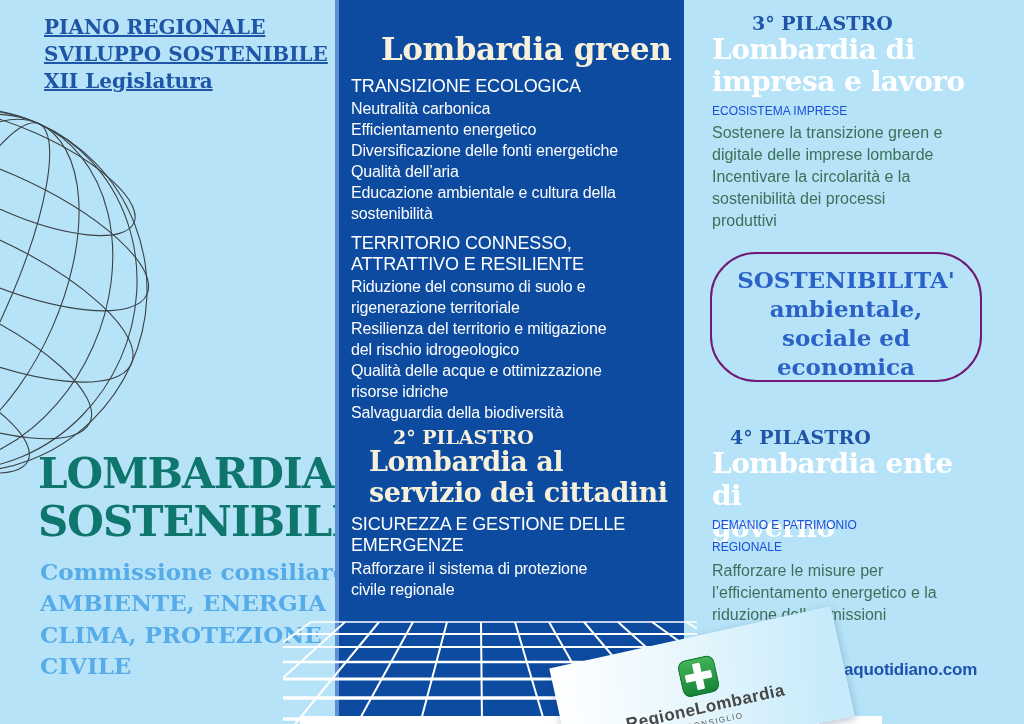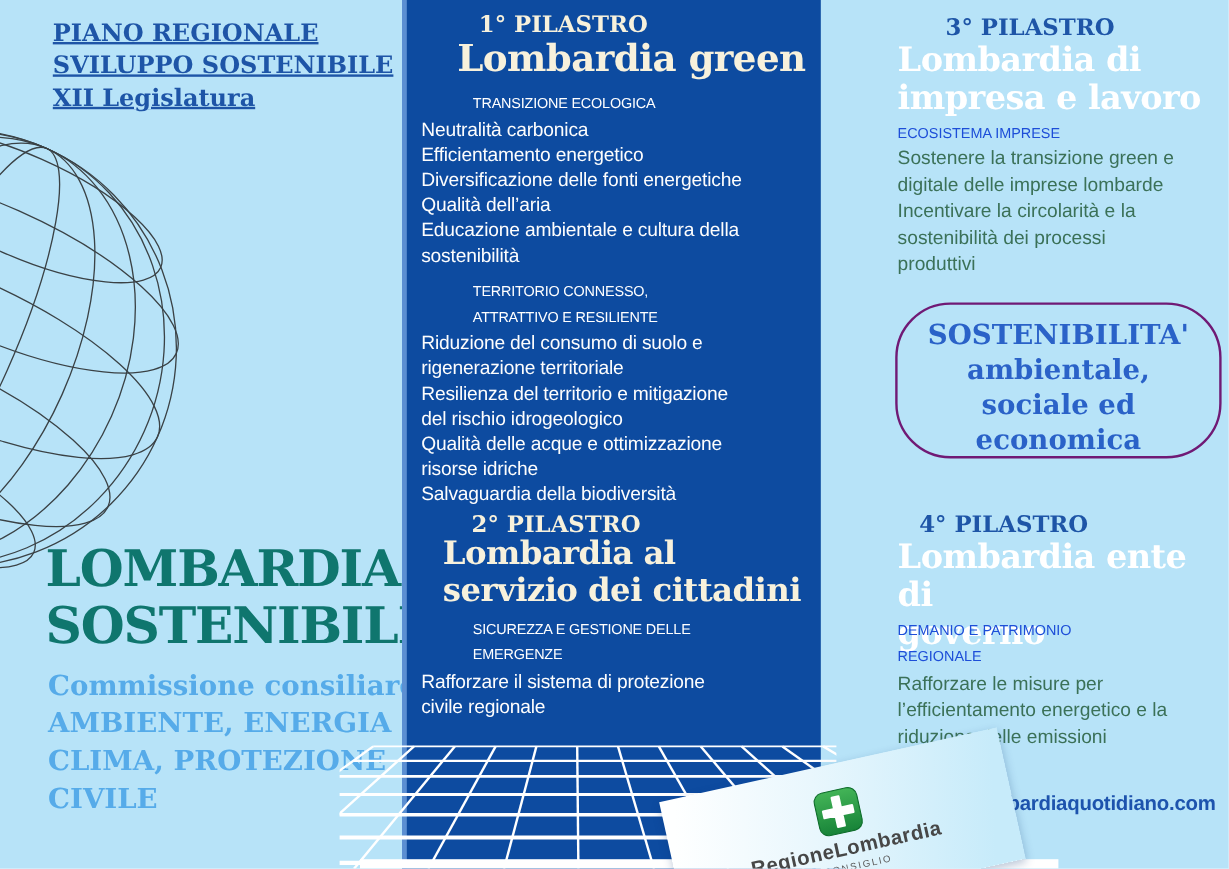--- a/index.html
+++ b/index.html
@@ -15,35 +15,35 @@
   
   .left-header{left:44px;top:14px;font-size:20px;line-height:1.34;color:#1e55a7;text-decoration:underline;}
   .left-title{left:38px;top:450px;font-size:42px;line-height:1.15;color:#0f766e;letter-spacing:-1px;}
   .left-subtitle{left:40px;top:556px;font-size:23px;line-height:1.36;color:#56abe9;}
 
   
   .col-mid{left:335px;top:0;width:349px;height:724px;background:#0d4ba0;}
   .mid-edge{left:335px;top:0;width:4px;height:724px;background:#6a9bda;opacity:.85;}
   .col-mid .lbl{font-size:19px;color:#f7f1dc;}
   .col-mid .ttl{color:#f7f1dc;letter-spacing:-0.5px;}
-  .col-mid .h{font-size:12px;color:#ffffff;line-height:21px;letter-spacing:-0.15px;margin-left:43px;}
+  .col-mid .h{font-size:18px;color:#ffffff;line-height:21px;letter-spacing:-0.15px;}
   .col-mid .it{font-size:16px;color:#fdfdfd;line-height:21px;letter-spacing:-0.15px;}
   .m-label1{left:64px;top:10px;}
   .m-title1{left:46px;top:31px;font-size:31px;}
   .m-h1{left:16px;top:76px;}
   .m-i1{left:16px;top:98px;}
   .m-h2{left:16px;top:233px;}
   .m-i2{left:16px;top:276px;}
   .m-label2{left:58px;top:426px;}
   .m-title2{left:34px;top:447px;font-size:27px;line-height:1.13;}
   .m-h3{left:16px;top:514px;}
   .m-i3{left:16px;top:558px;}
 
   
-  .col-right{left:720px;top:0;width:303px;height:724px;text-decoration:underline;}
+  .col-right{left:684px;top:0;width:303px;height:724px;text-decoration:underline;}
   .col-right .lbl{font-size:19px;color:#1e55a7;}
   .col-right .ttl{color:#ffffff;letter-spacing:-0.5px;}
   .col-right .h{font-size:12px;color:#1d4ed8;line-height:22px;}
   .col-right .it{font-size:16px;color:#3b7158;line-height:22px;}
   .r-label3{left:68px;top:12px;}
   .r-title3{left:28px;top:34px;font-size:28px;line-height:1.14;}
   .r-h-eco{left:28px;top:100px;}
   .r-b-eco{left:28px;top:122px;}
   .sus-box{left:26px;top:252px;width:268px;height:126px;border:2px solid #701a75;border-radius:46px;}
   .sus-box .bt{width:100%;margin-top:12px;text-align:center;font-size:23px;line-height:1.26;color:#2a62c8;}
@@ -93,21 +93,20 @@
 XII Legislatura</div>
     <div class="abs pre serif left-title">LOMBARDIA
 SOSTENIBILE</div>
     <div class="abs pre serif left-subtitle">Commissione consiliare
 AMBIENTE, ENERGIA E
 CLIMA, PROTEZIONE
 CIVILE</div>
   </div>
 
   <div class="abs col-mid">
-    <div class="abs serif lbl m-label1">1° PILASTRO</div>
     <div class="abs serif ttl m-title1">Lombardia green</div>
     <div class="abs pre h m-h1">TRANSIZIONE ECOLOGICA</div>
     <div class="abs pre it m-i1">Neutralità carbonica
 Efficientamento energetico
 Diversificazione delle fonti energetiche
 Qualità dell’aria
 Educazione ambientale e cultura della
 sostenibilità</div>
     <div class="abs pre h m-h2">TERRITORIO CONNESSO,
 ATTRATTIVO E RESILIENTE</div>

